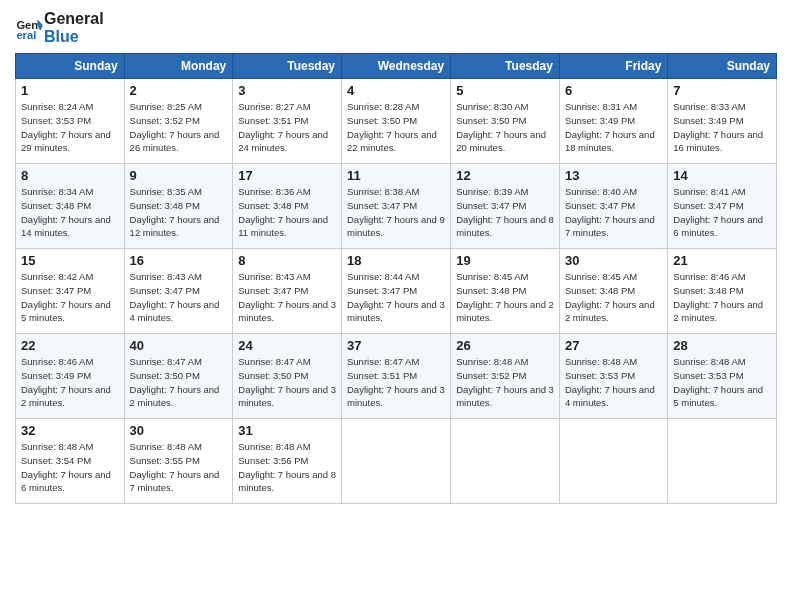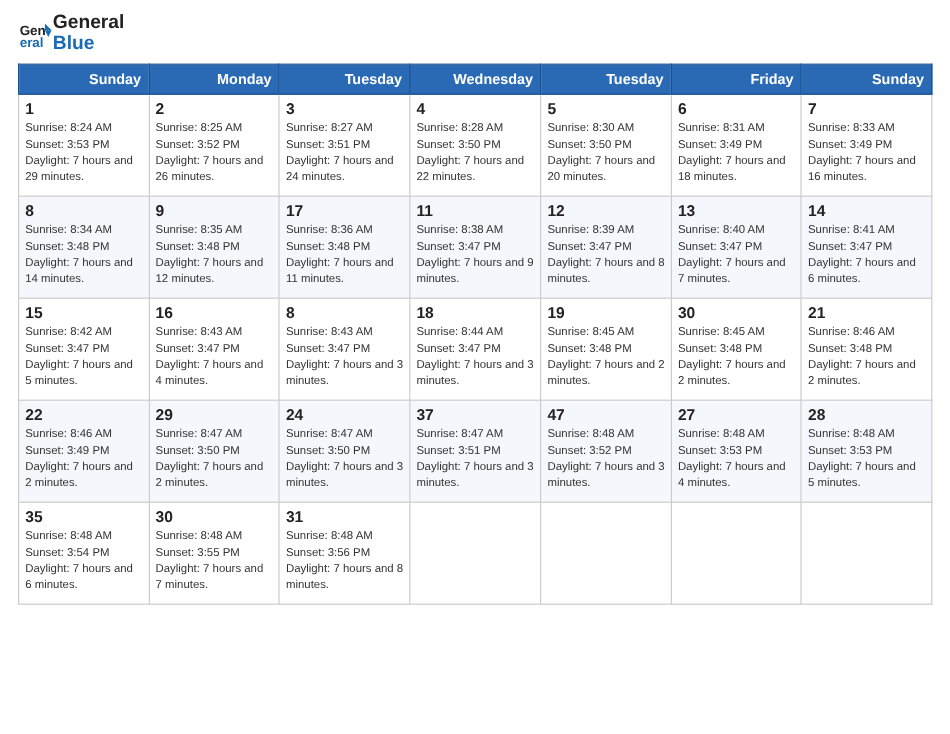--- a/index.html
+++ b/index.html
@@ -297,21 +297,21 @@
         <tr>
           <td>
         <span class="day-num">22</span>
         <span class="day-info">
           Sunrise: 8:46 AM<br>
           Sunset: 3:49 PM<br>
           Daylight: 7 hours and 2 minutes.
         </span>
       </td>
           <td>
-        <span class="day-num">29</span>
+        <span class="day-num">40</span>
         <span class="day-info">
           Sunrise: 8:47 AM<br>
           Sunset: 3:50 PM<br>
           Daylight: 7 hours and 2 minutes.
         </span>
       </td>
           <td>
         <span class="day-num">24</span>
         <span class="day-info">
           Sunrise: 8:47 AM<br>
@@ -321,21 +321,21 @@
       </td>
           <td>
         <span class="day-num">37</span>
         <span class="day-info">
           Sunrise: 8:47 AM<br>
           Sunset: 3:51 PM<br>
           Daylight: 7 hours and 3 minutes.
         </span>
       </td>
           <td>
-        <span class="day-num">47</span>
+        <span class="day-num">26</span>
         <span class="day-info">
           Sunrise: 8:48 AM<br>
           Sunset: 3:52 PM<br>
           Daylight: 7 hours and 3 minutes.
         </span>
       </td>
           <td>
         <span class="day-num">27</span>
         <span class="day-info">
           Sunrise: 8:48 AM<br>
@@ -347,21 +347,21 @@
         <span class="day-num">28</span>
         <span class="day-info">
           Sunrise: 8:48 AM<br>
           Sunset: 3:53 PM<br>
           Daylight: 7 hours and 5 minutes.
         </span>
       </td>
         </tr>
         <tr>
           <td>
-        <span class="day-num">35</span>
+        <span class="day-num">32</span>
         <span class="day-info">
           Sunrise: 8:48 AM<br>
           Sunset: 3:54 PM<br>
           Daylight: 7 hours and 6 minutes.
         </span>
       </td>
           <td>
         <span class="day-num">30</span>
         <span class="day-info">
           Sunrise: 8:48 AM<br>

